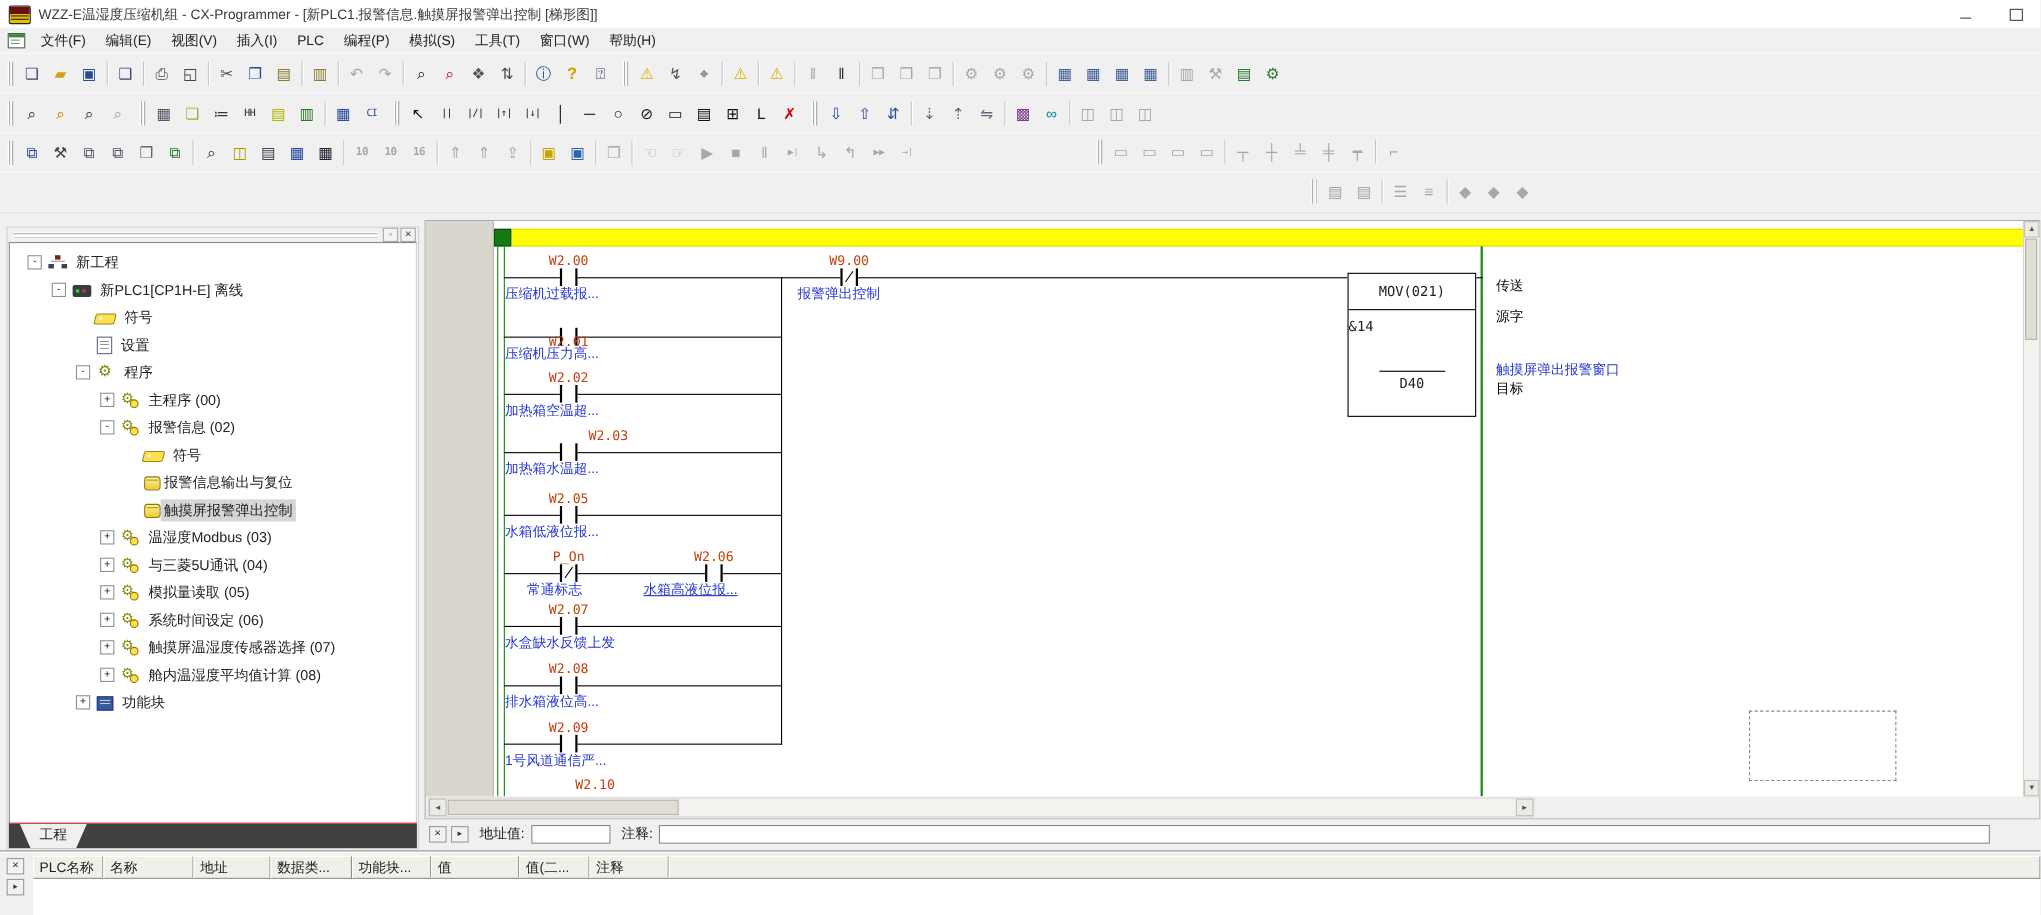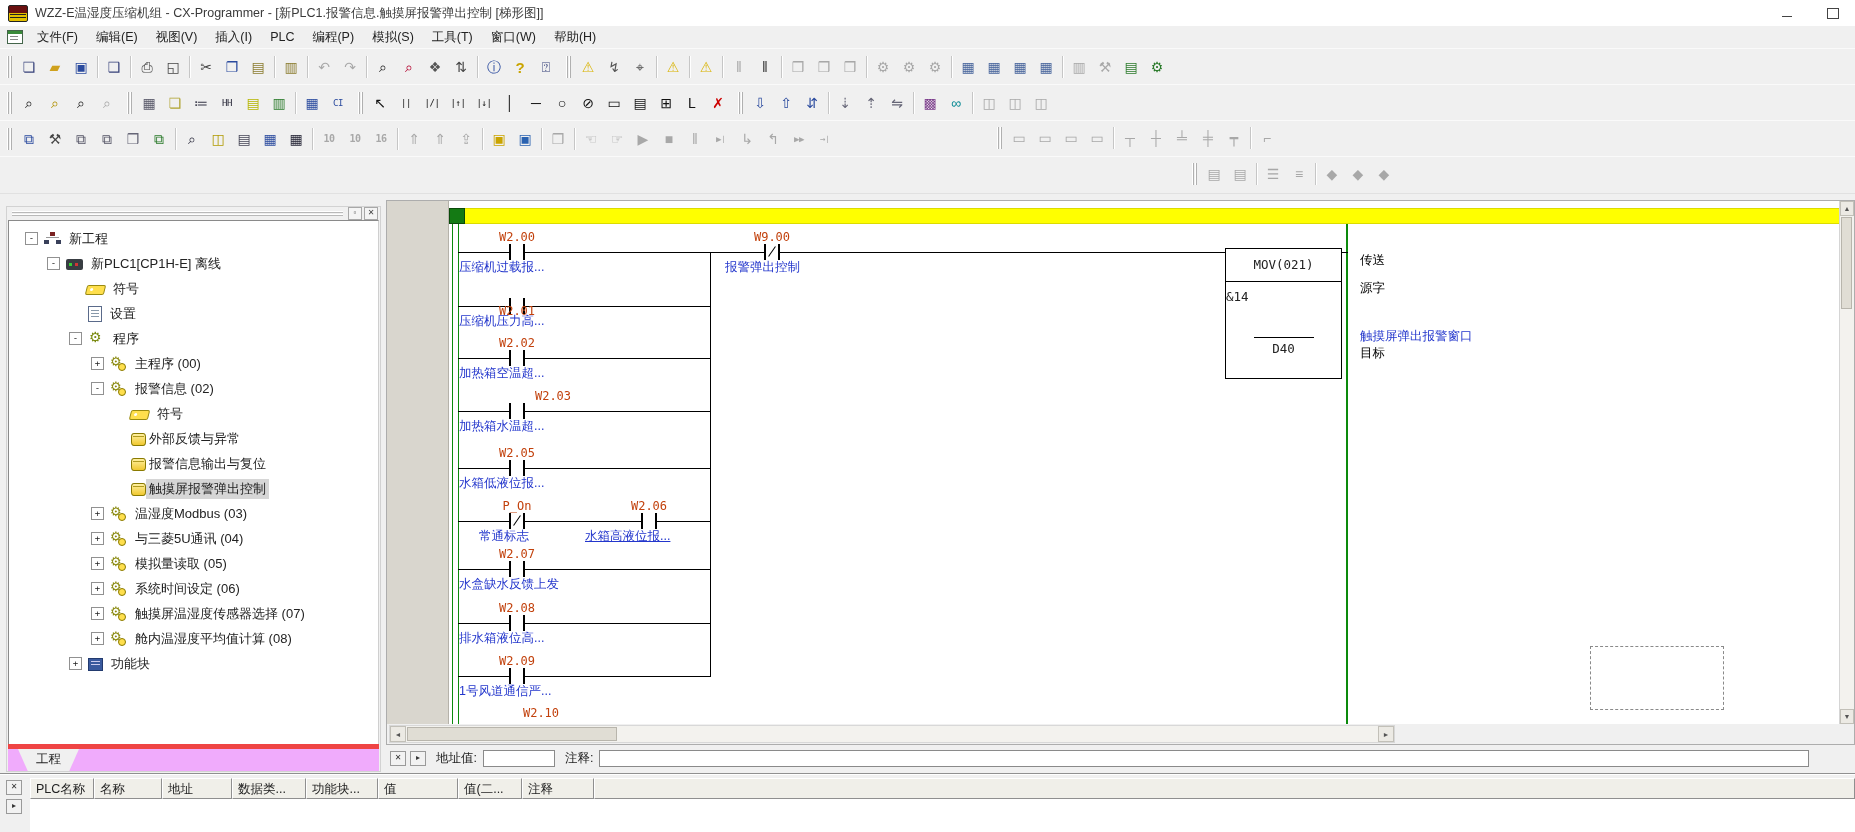--- a/index.html
+++ b/index.html
@@ -73,21 +73,21 @@
   .ti-prog::before{content:"⚙";position:absolute;left:1px;top:-2px;font-size:14px;color:#7a8a10}
   .ti-task::before{content:"⚙";position:absolute;left:0;top:-2px;font-size:13px;color:#8a8a10}
   .ti-task::after{content:"";position:absolute;right:1px;bottom:0;width:6px;height:6px;background:#ffdf4d;
                   border:1px solid #8a7a00;border-radius:50%}
   .ti-sect{background:linear-gradient(#fff0a0,#f0c830);border:1px solid #8a7a00;border-radius:3px/4px;
            height:11px;width:13px;margin:2px 0 0 1px}
   .ti-sect::after{content:"";position:absolute;left:1px;right:1px;top:2px;height:1px;background:#b09a20}
   .ti-fb{background:#3a5a9e;border:1px solid #223a6e;width:13px;height:11px;margin-top:2px}
   .ti-fb::after{content:"";position:absolute;left:2px;top:2px;right:2px;height:5px;
                 background:repeating-linear-gradient(#cce 0 1px,rgba(0,0,0,0) 1px 3px)}
-  #tabstrip{position:absolute;bottom:0;left:1px;right:1px;height:22px;border-top:5px solid #ef4444;background:#f0abfc}
+  #tabstrip{position:absolute;bottom:0;left:1px;right:1px;height:22px;border-top:1px solid #ef4444;background:#404040}
   .tab{display:inline-block;margin-left:10px;padding:2px 18px 3px;background:#f0f0f0;font-size:12.5px;
        clip-path:polygon(0 0,100% 0,84% 100%,16% 100%);filter:drop-shadow(1px 1px 0 #9a9a9a) drop-shadow(-1px 1px 0 #9a9a9a)}
 
   
   #ladder{position:absolute;left:386px;top:8px;width:1469px;height:545px;background:#f0f0f0;border:1px solid #adadad;box-sizing:border-box}
   #rmargin{position:absolute;left:0;top:0;width:61px;bottom:20px;background:#d9d6ce;border-right:1px solid #b5b2aa}
   #editor{position:absolute;left:62px;top:0;right:14px;bottom:20px;background:#fff;overflow:hidden}
   .gsq{position:absolute;left:0;top:7px;width:16px;height:16px;background:#147a14;border:1px solid #0a4a0a;box-sizing:border-box}
   .ybar{position:absolute;left:16px;right:0;top:7px;height:16px;background:#ffff00;
         border-top:1px solid #dcdc00;border-bottom:1px solid #dcdc00;box-sizing:border-box}
@@ -642,25 +642,20 @@
         </div>
         <div class="trow" style="padding-left: 82px;">
           <span class="exp">-</span>
           <span class="ti ti-task"></span>
           <span class="tlabel">报警信息 (02)</span>
         </div>
         <div class="trow" style="padding-left: 104px;">
           <span class="expsp"></span>
           <span class="ti ti-tag"></span>
           <span class="tlabel">符号</span>
-        </div>
-        <div class="trow" style="padding-left: 104px;">
-          <span class="expsp"></span>
-          <span class="ti ti-sect"></span>
-          <span class="tlabel">外部反馈与异常</span>
         </div>
         <div class="trow" style="padding-left: 104px;">
           <span class="expsp"></span>
           <span class="ti ti-sect"></span>
           <span class="tlabel">报警信息输出与复位</span>
         </div>
         <div class="trow" style="padding-left: 104px;">
           <span class="expsp"></span>
           <span class="ti ti-sect"></span>
           <span class="tlabel sel">触摸屏报警弹出控制</span>
@@ -796,21 +791,21 @@
   </div>
 
   <div id="watch">
     <div id="wgutter">
       <div class="wbtn">✕</div>
       <div class="wbtn">▸</div>
     </div>
     <div id="wmain">
       <div id="whdr">
           <div class="wcell" style="width: 64px;">PLC名称</div>
-          <div class="wcell" style="width: 68px;">名称</div>
+          <div class="wcell" style="width: 82px;">名称</div>
           <div class="wcell" style="width: 70px;">地址</div>
           <div class="wcell" style="width: 74px;">数据类...</div>
           <div class="wcell" style="width: 72px;">功能块...</div>
           <div class="wcell" style="width: 80px;">值</div>
           <div class="wcell" style="width: 64px;">值(二...</div>
           <div class="wcell" style="width: 72px;">注释</div>
           <div class="wcell wfill"></div>
         </div>
     </div>
   </div>

